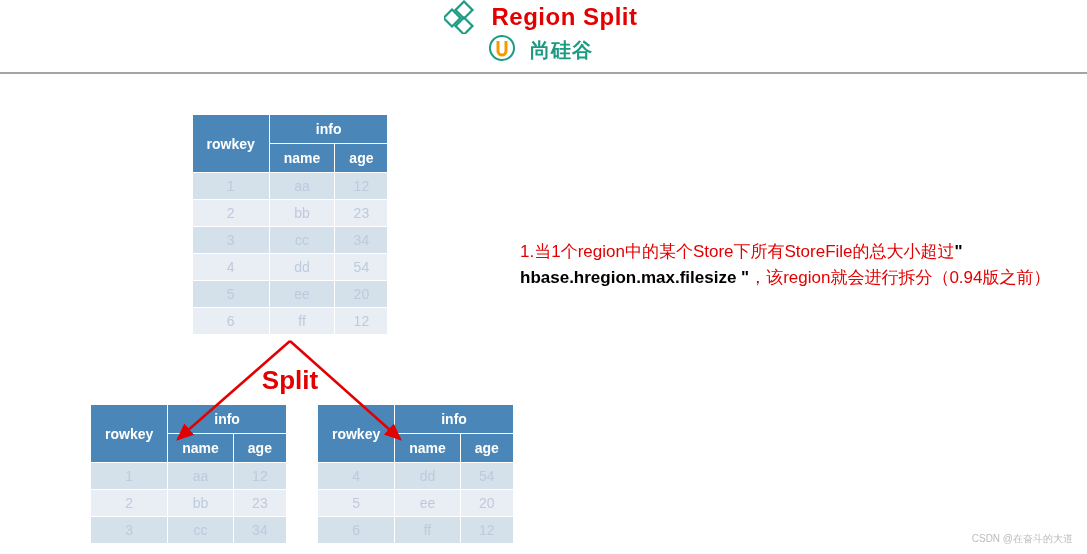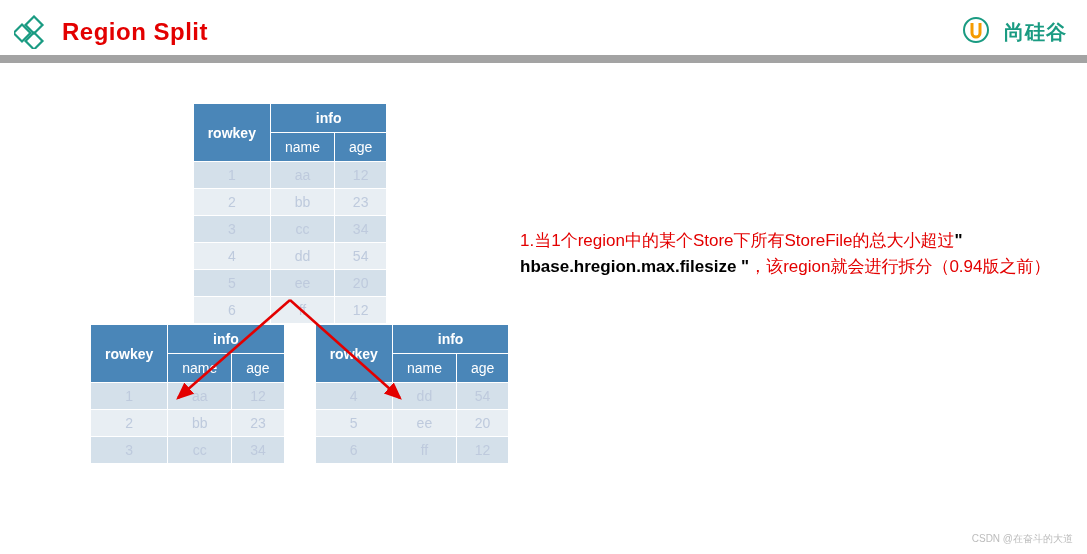--- a/index.html
+++ b/index.html
@@ -8,22 +8,23 @@
       height: 554px;
       font-family: Arial, "Microsoft YaHei", sans-serif;
       background: #fff;
       position: relative;
       overflow: hidden;
     }
     .header {
       display: flex;
       align-items: center;
       justify-content: space-between;
-      padding: 15px 20px 6px 14px;
-      border-bottom: 8px solid #a3a3a3;
+      padding: 0 20px 6px 14px;
+      border-bottom: 2px solid #a3a3a3;
+      flex-direction: column;
     }
     .header-left { display: flex; align-items: center; gap: 14px; }
     .logo-diamond { width: 34px; height: 34px; position: relative; }
     .title {
       color: #e30000;
       font-size: 24px;
       font-weight: bold;
       letter-spacing: 0.5px;
     }
     .brand { display: flex; align-items: center; gap: 14px; }
@@ -47,21 +48,21 @@
     .tbl th {
       background: #4a86b8;
       color: #fff;
       border: 1px solid #fff;
       padding: 6px 14px;
       font-weight: bold;
       margin-left: 43px;
     }
     .tbl th.rowkey-h { width: 66px; }
     .tbl th.info-h { width: 100px; }
-    .tbl th.sub-h { width: 50px; font-weight: normal; }
+    .tbl th.sub-h { width: 50px; font-weight: bold; }
     .tbl td {
       border: 1px solid #fff;
       padding: 5px 0;
       width: 50px;
       background: #e8eef3;
       color: #becadd;
     }
     .tbl tbody tr:nth-child(odd) td { background: #d4e0ea; }
     .tbl td.rk { width: 66px; }
     .top-table-wrap { display: flex; justify-content: center; }
@@ -163,20 +164,21 @@
             <tr>
               <td class="rk">6</td>
               <td>ff</td>
               <td>12</td>
             </tr>
           </tbody>
       </table>
     </div>
 
     <div class="split-area">
+      <div class="split-label">Split</div>
       <svg class="arrows-svg" viewBox="0 0 400 110">
         <defs>
           <marker id="ah" markerWidth="10" markerHeight="10" refX="6" refY="3" orient="auto">
             <path d="M0,0 L7,3 L0,6 Z" fill="#e30000"></path>
           </marker>
         </defs>
         <line x1="200" y1="6" x2="88" y2="104" stroke="#e30000" stroke-width="2.5" marker-end="url(#ah)"></line>
         <line x1="200" y1="6" x2="310" y2="104" stroke="#e30000" stroke-width="2.5" marker-end="url(#ah)"></line>
       </svg>
 

